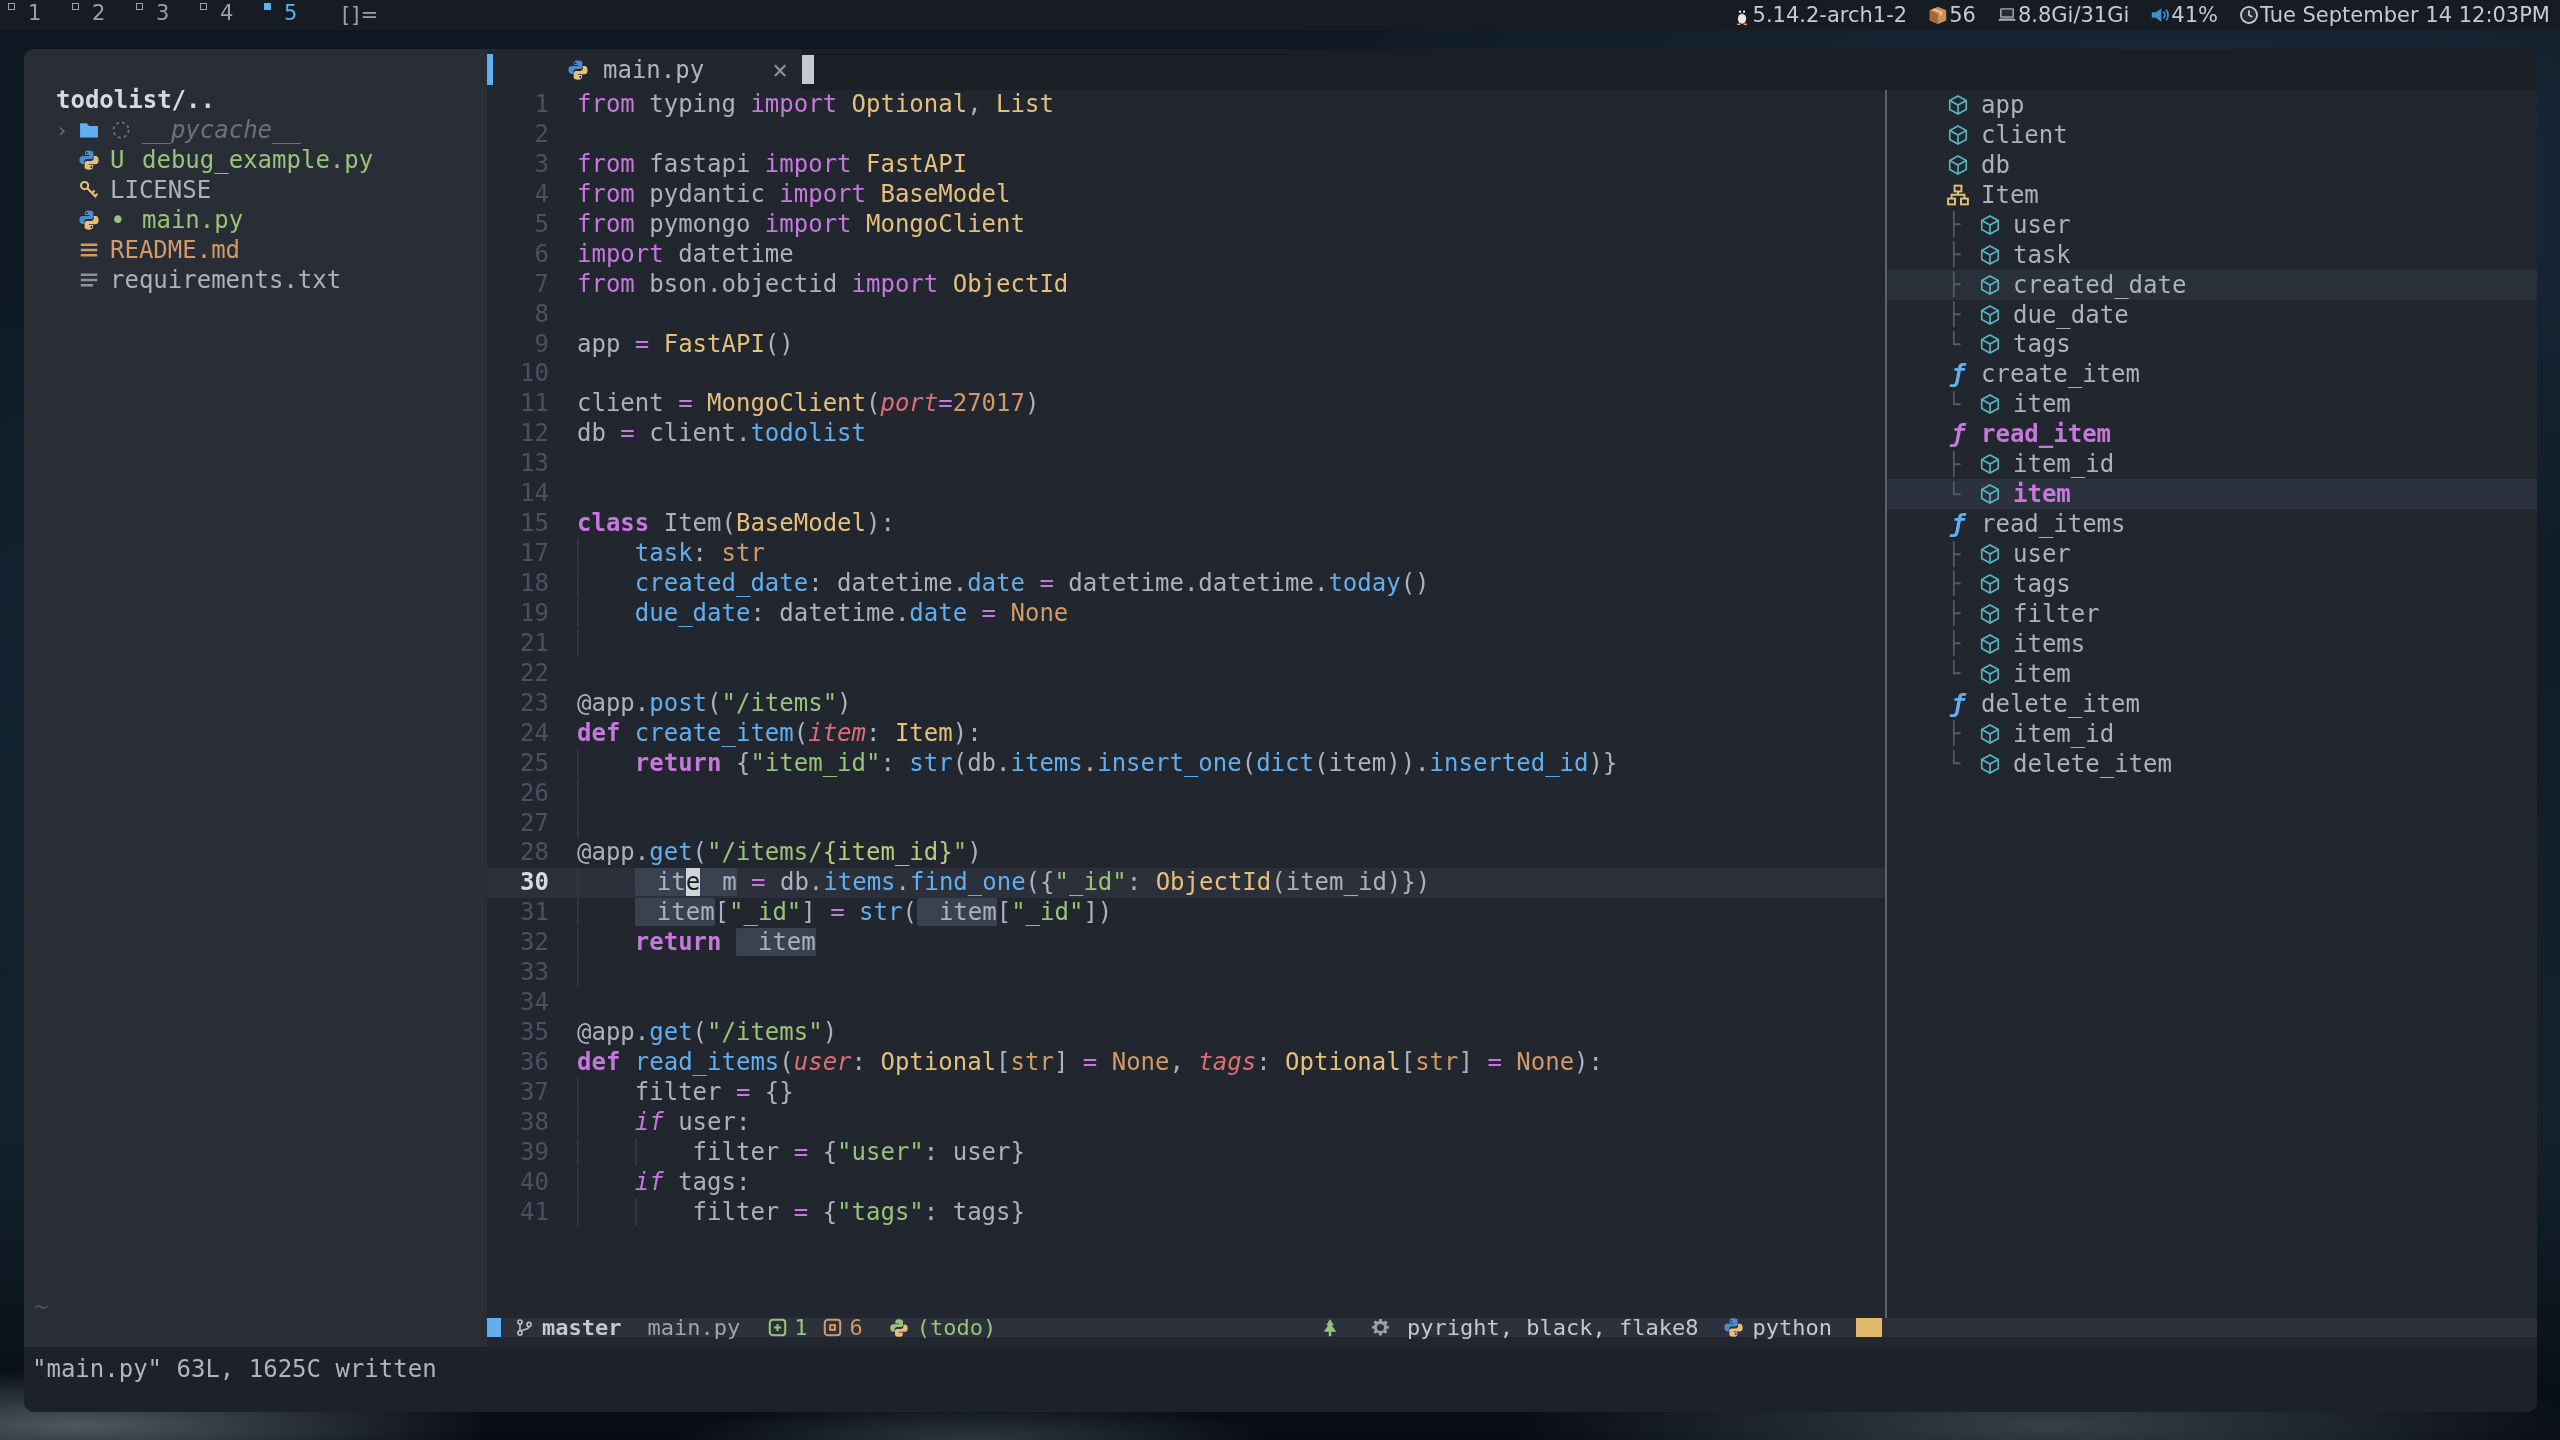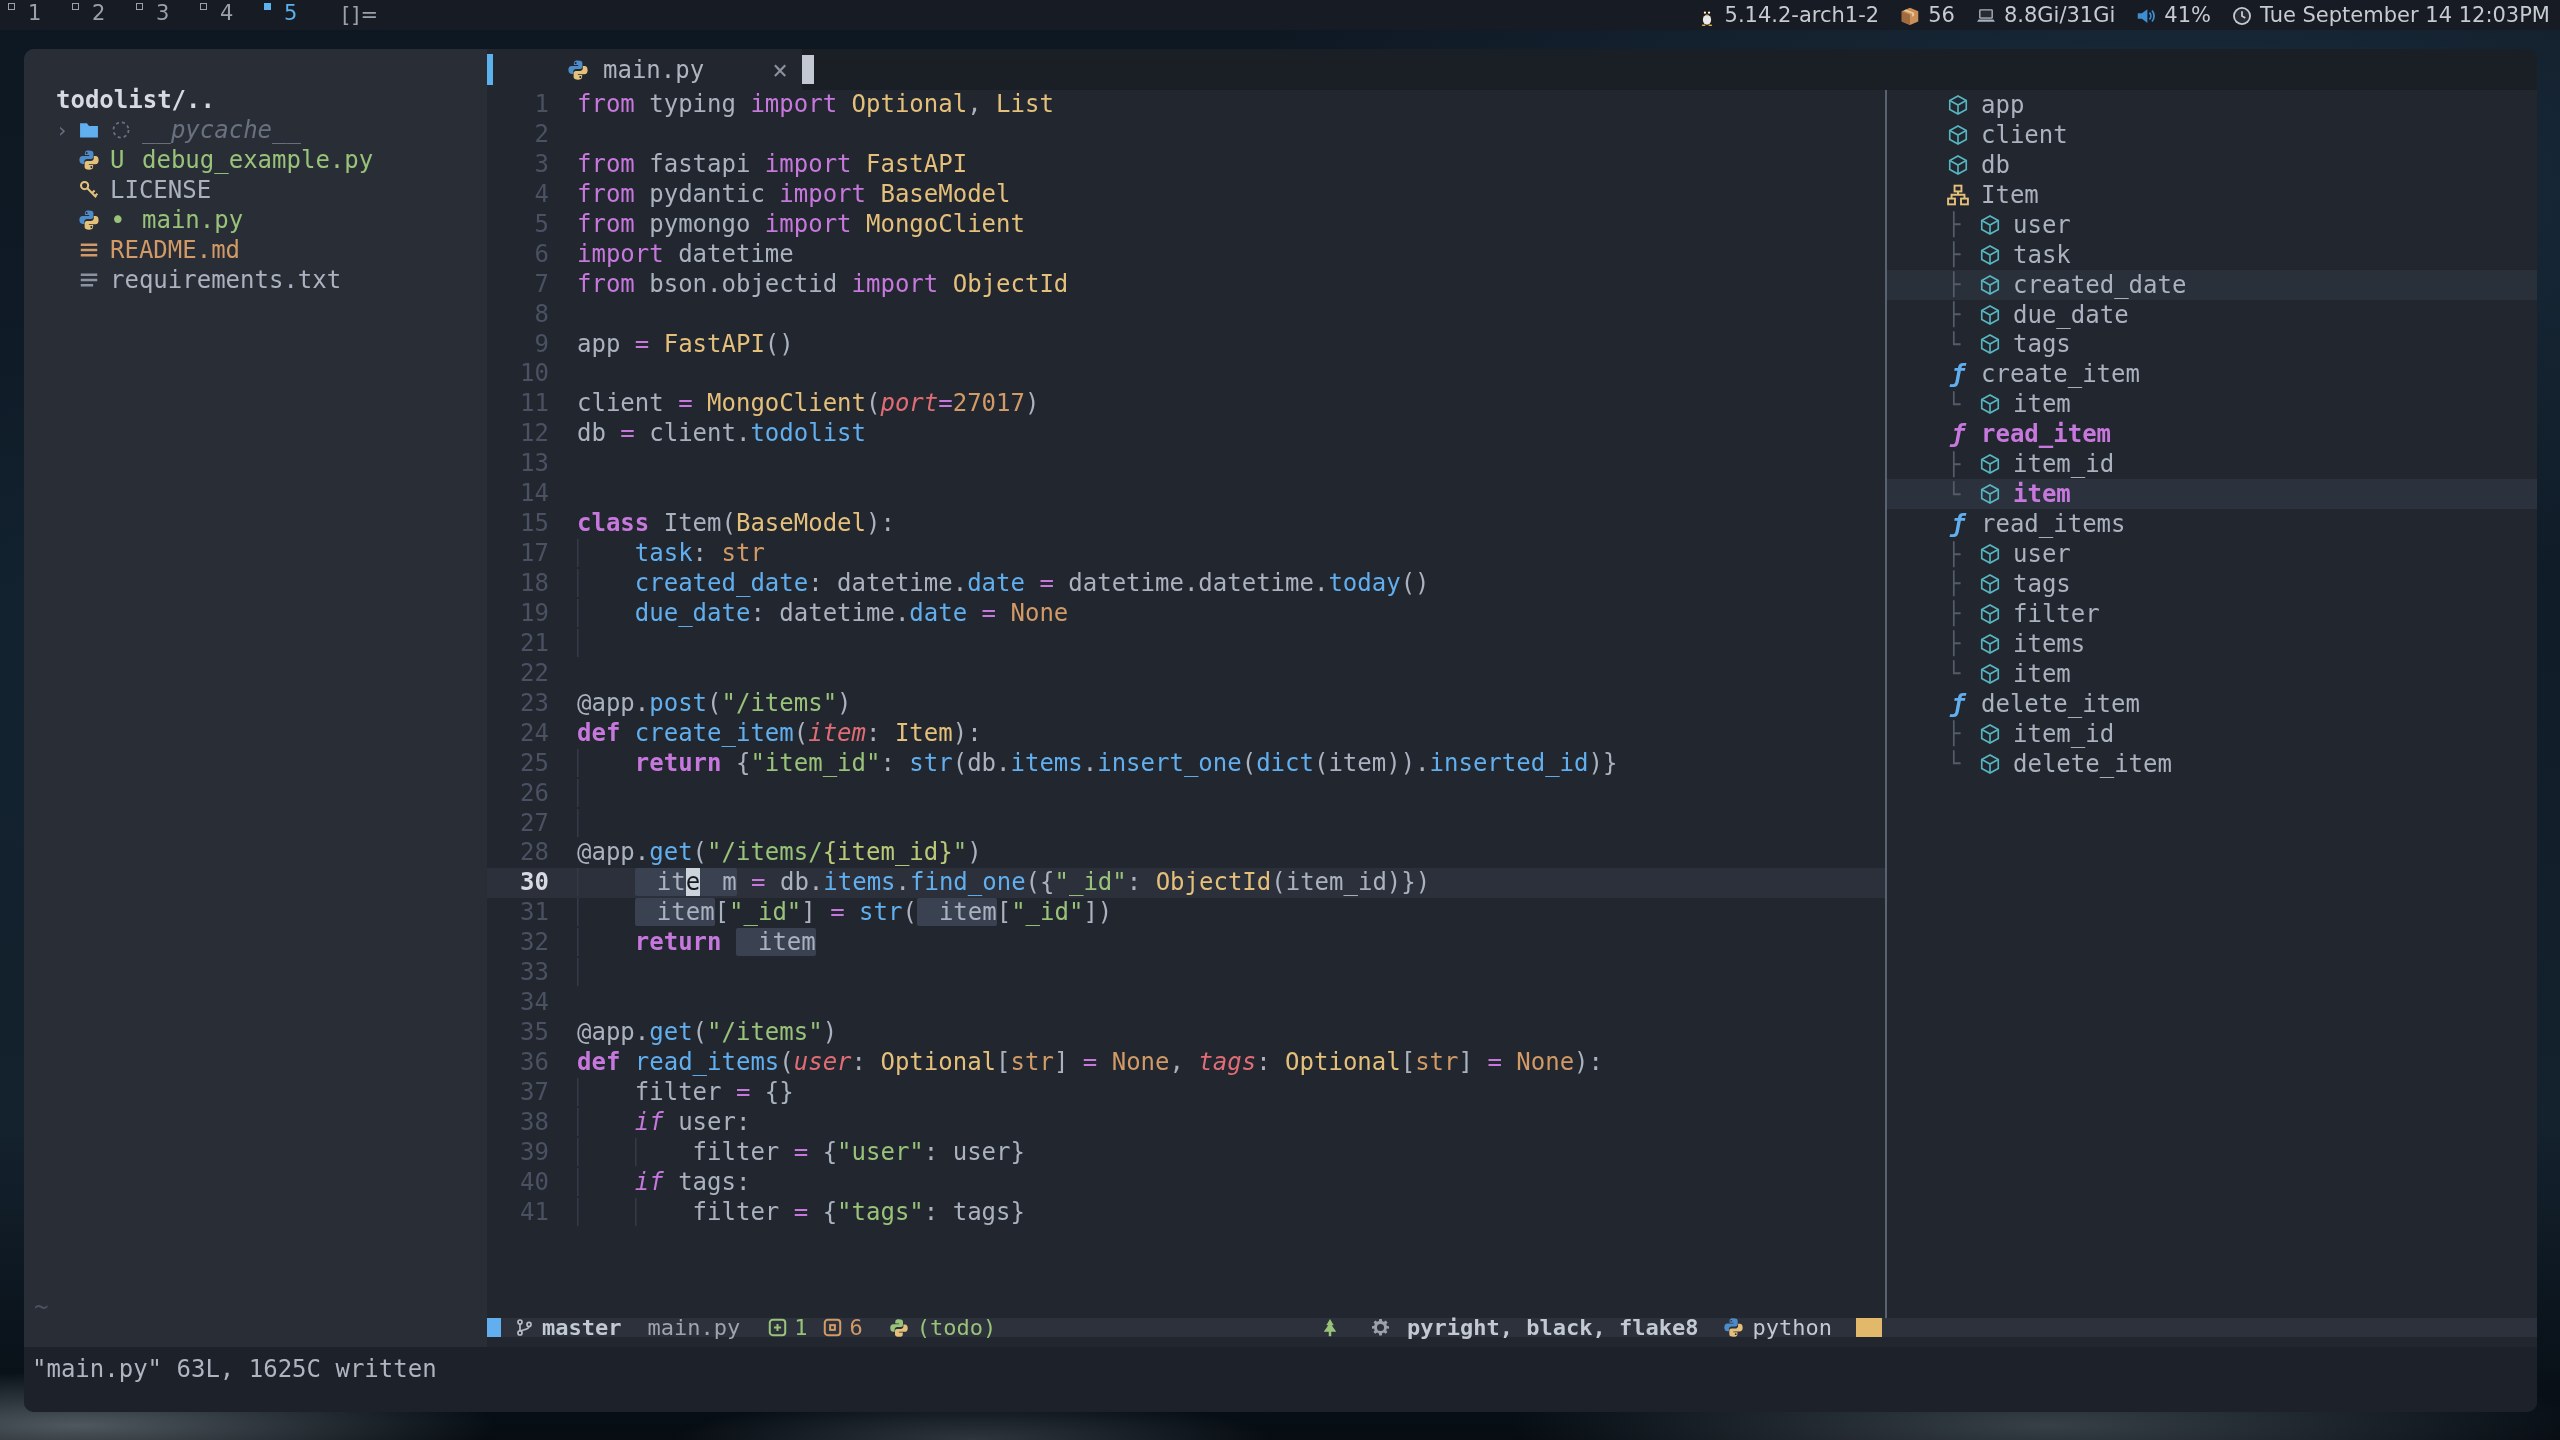--- a/index.html
+++ b/index.html
@@ -20,21 +20,21 @@
   .topbar { position:absolute; left:0; top:0; width:2560px; height:30px; background:#171b23;
     display:flex; align-items:center; color:#9aa1ab; font-size:21px; }
   .ws-wrap { display:flex; height:100%; }
   .ws { position:relative; width:64px; height:100%; cursor:default; }
   .ws-sq { position:absolute; left:8px; top:3px; width:7px; height:7px; border:1px solid #9aa1ab; }
   .ws.active .ws-sq { background:#5bb2ef; border-color:#5bb2ef; }
   .ws-num { position:absolute; left:28px; top:1px; }
   .ws.active .ws-num { color:#5bb2ef; }
   .layout-sym { margin-left:22px; letter-spacing:1px; }
   .bar-status { margin-left:auto; display:flex; align-items:center; gap:20px; padding-right:10px; color:#c7cbd1; }
-  .bar-item { display:flex; align-items:flex-end; gap:7px; }
+  .bar-item { display:flex; align-items:center; }
   .bar-item .icon { width:22px; height:22px; }
 
   .icon { display:inline-flex; align-items:center; justify-content:center; flex:none; }
   .icon svg { width:100%; height:100%; display:block; }
 
   
   .window { position:absolute; left:24px; top:49px; width:2513px; height:1363px;
     background:#22262e; border-radius:10px; overflow:hidden;
     font-family:"DejaVu Sans Mono", monospace; }
   .content-row { display:flex; height:1298px; }
@@ -113,21 +113,21 @@
   .sl-branch .icon, .sl-diag .icon { width:19px; height:19px; }
   .sl-file { margin-left:26px; }
   .sl-diag { gap:7px; }
   .sl-diag.add { margin-left:28px; color:#98c379; }
   .sl-diag.chg { margin-left:16px; color:#d19a66; }
   .sl-venv { margin-left:26px; gap:8px; color:#98c379; }
   .sl-venv .icon { width:20px; height:20px; }
   .sl-spacer { flex:1; }
   .sl-tree-icon { width:20px; height:20px; }
   .sl-gear-icon { width:21px; height:21px; margin-left:30px; }
-  .sl-lsp { margin-left:16px; font-weight:bold; color:#c3c9d2; }
+  .sl-lsp { margin-left:16px; font-weight:normal; color:#c3c9d2; }
   .sl-ft { margin-left:24px; gap:9px; color:#c3c9d2; }
   .sl-ft .icon { width:21px; height:21px; }
   .sl-scroll { width:26px; height:100%; background:#e2b86b; margin-left:24px; flex:none; }
   .sl-tail { width:655px; flex:none; height:100%; }
 
   
   .cmdline { height:65px; background:#1d2129; color:#aeb5bf; font-size:24px; padding:8px 0 0 8px; }
 </style>
 </head>
 <body>

